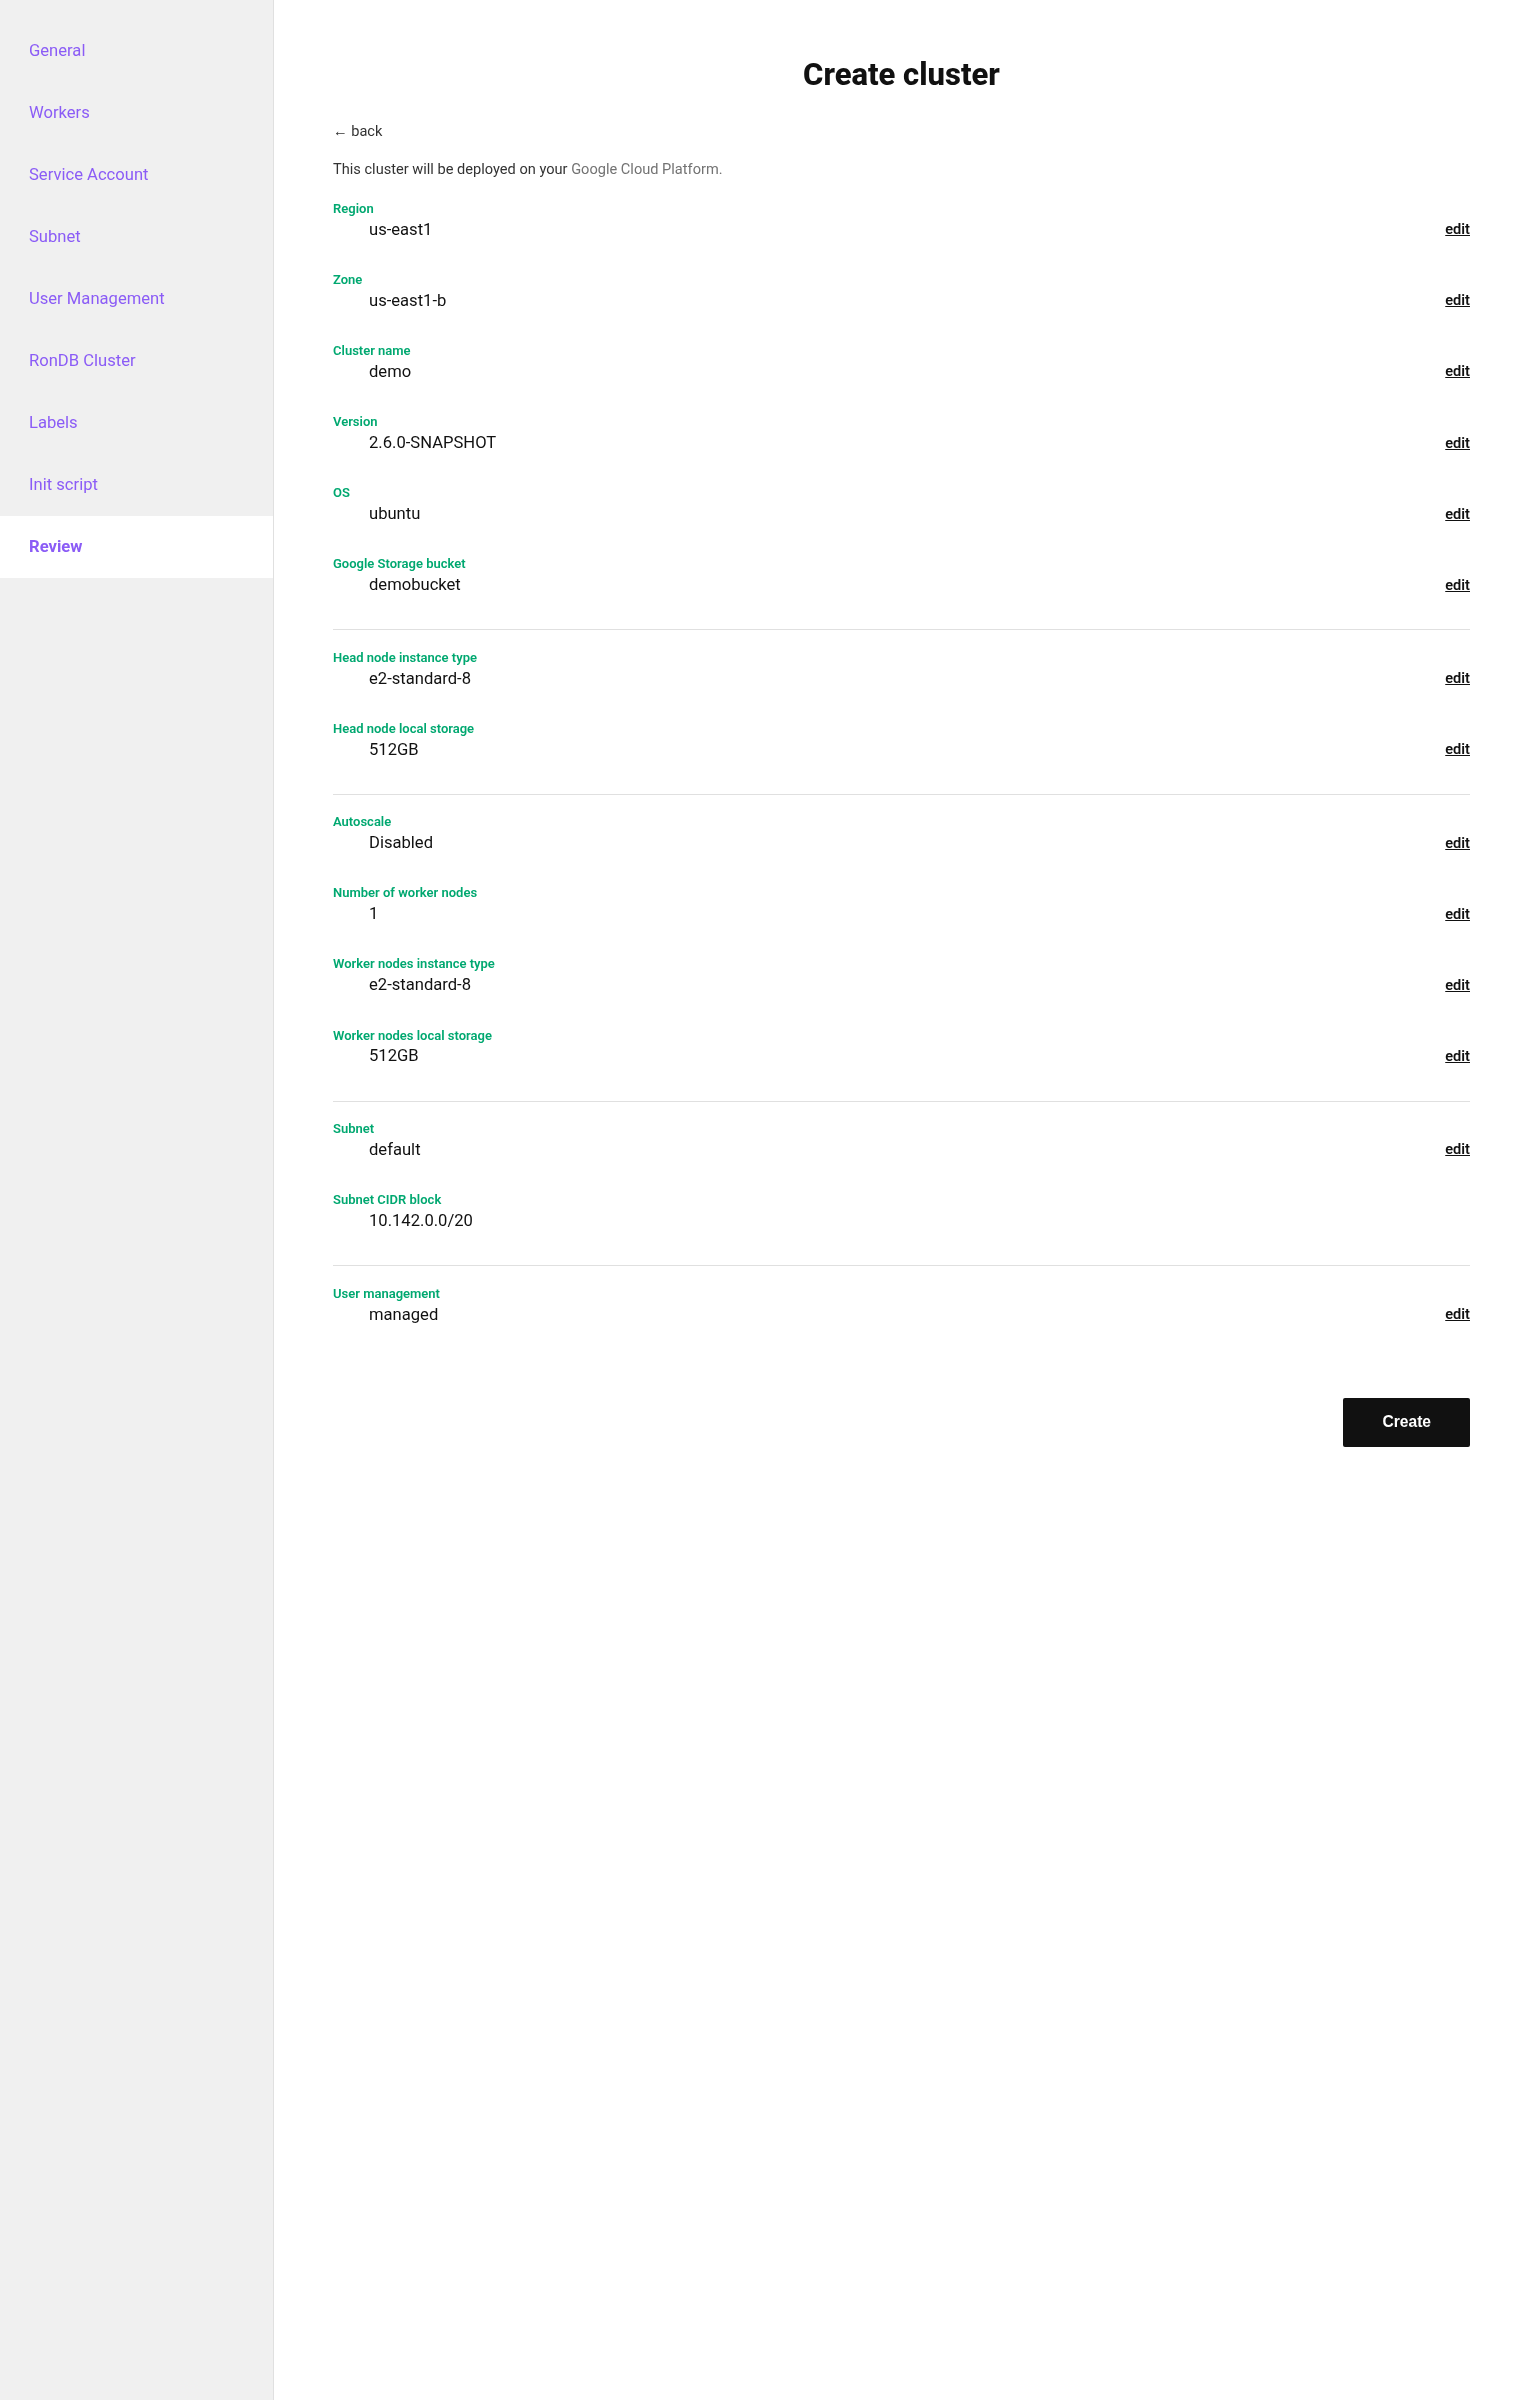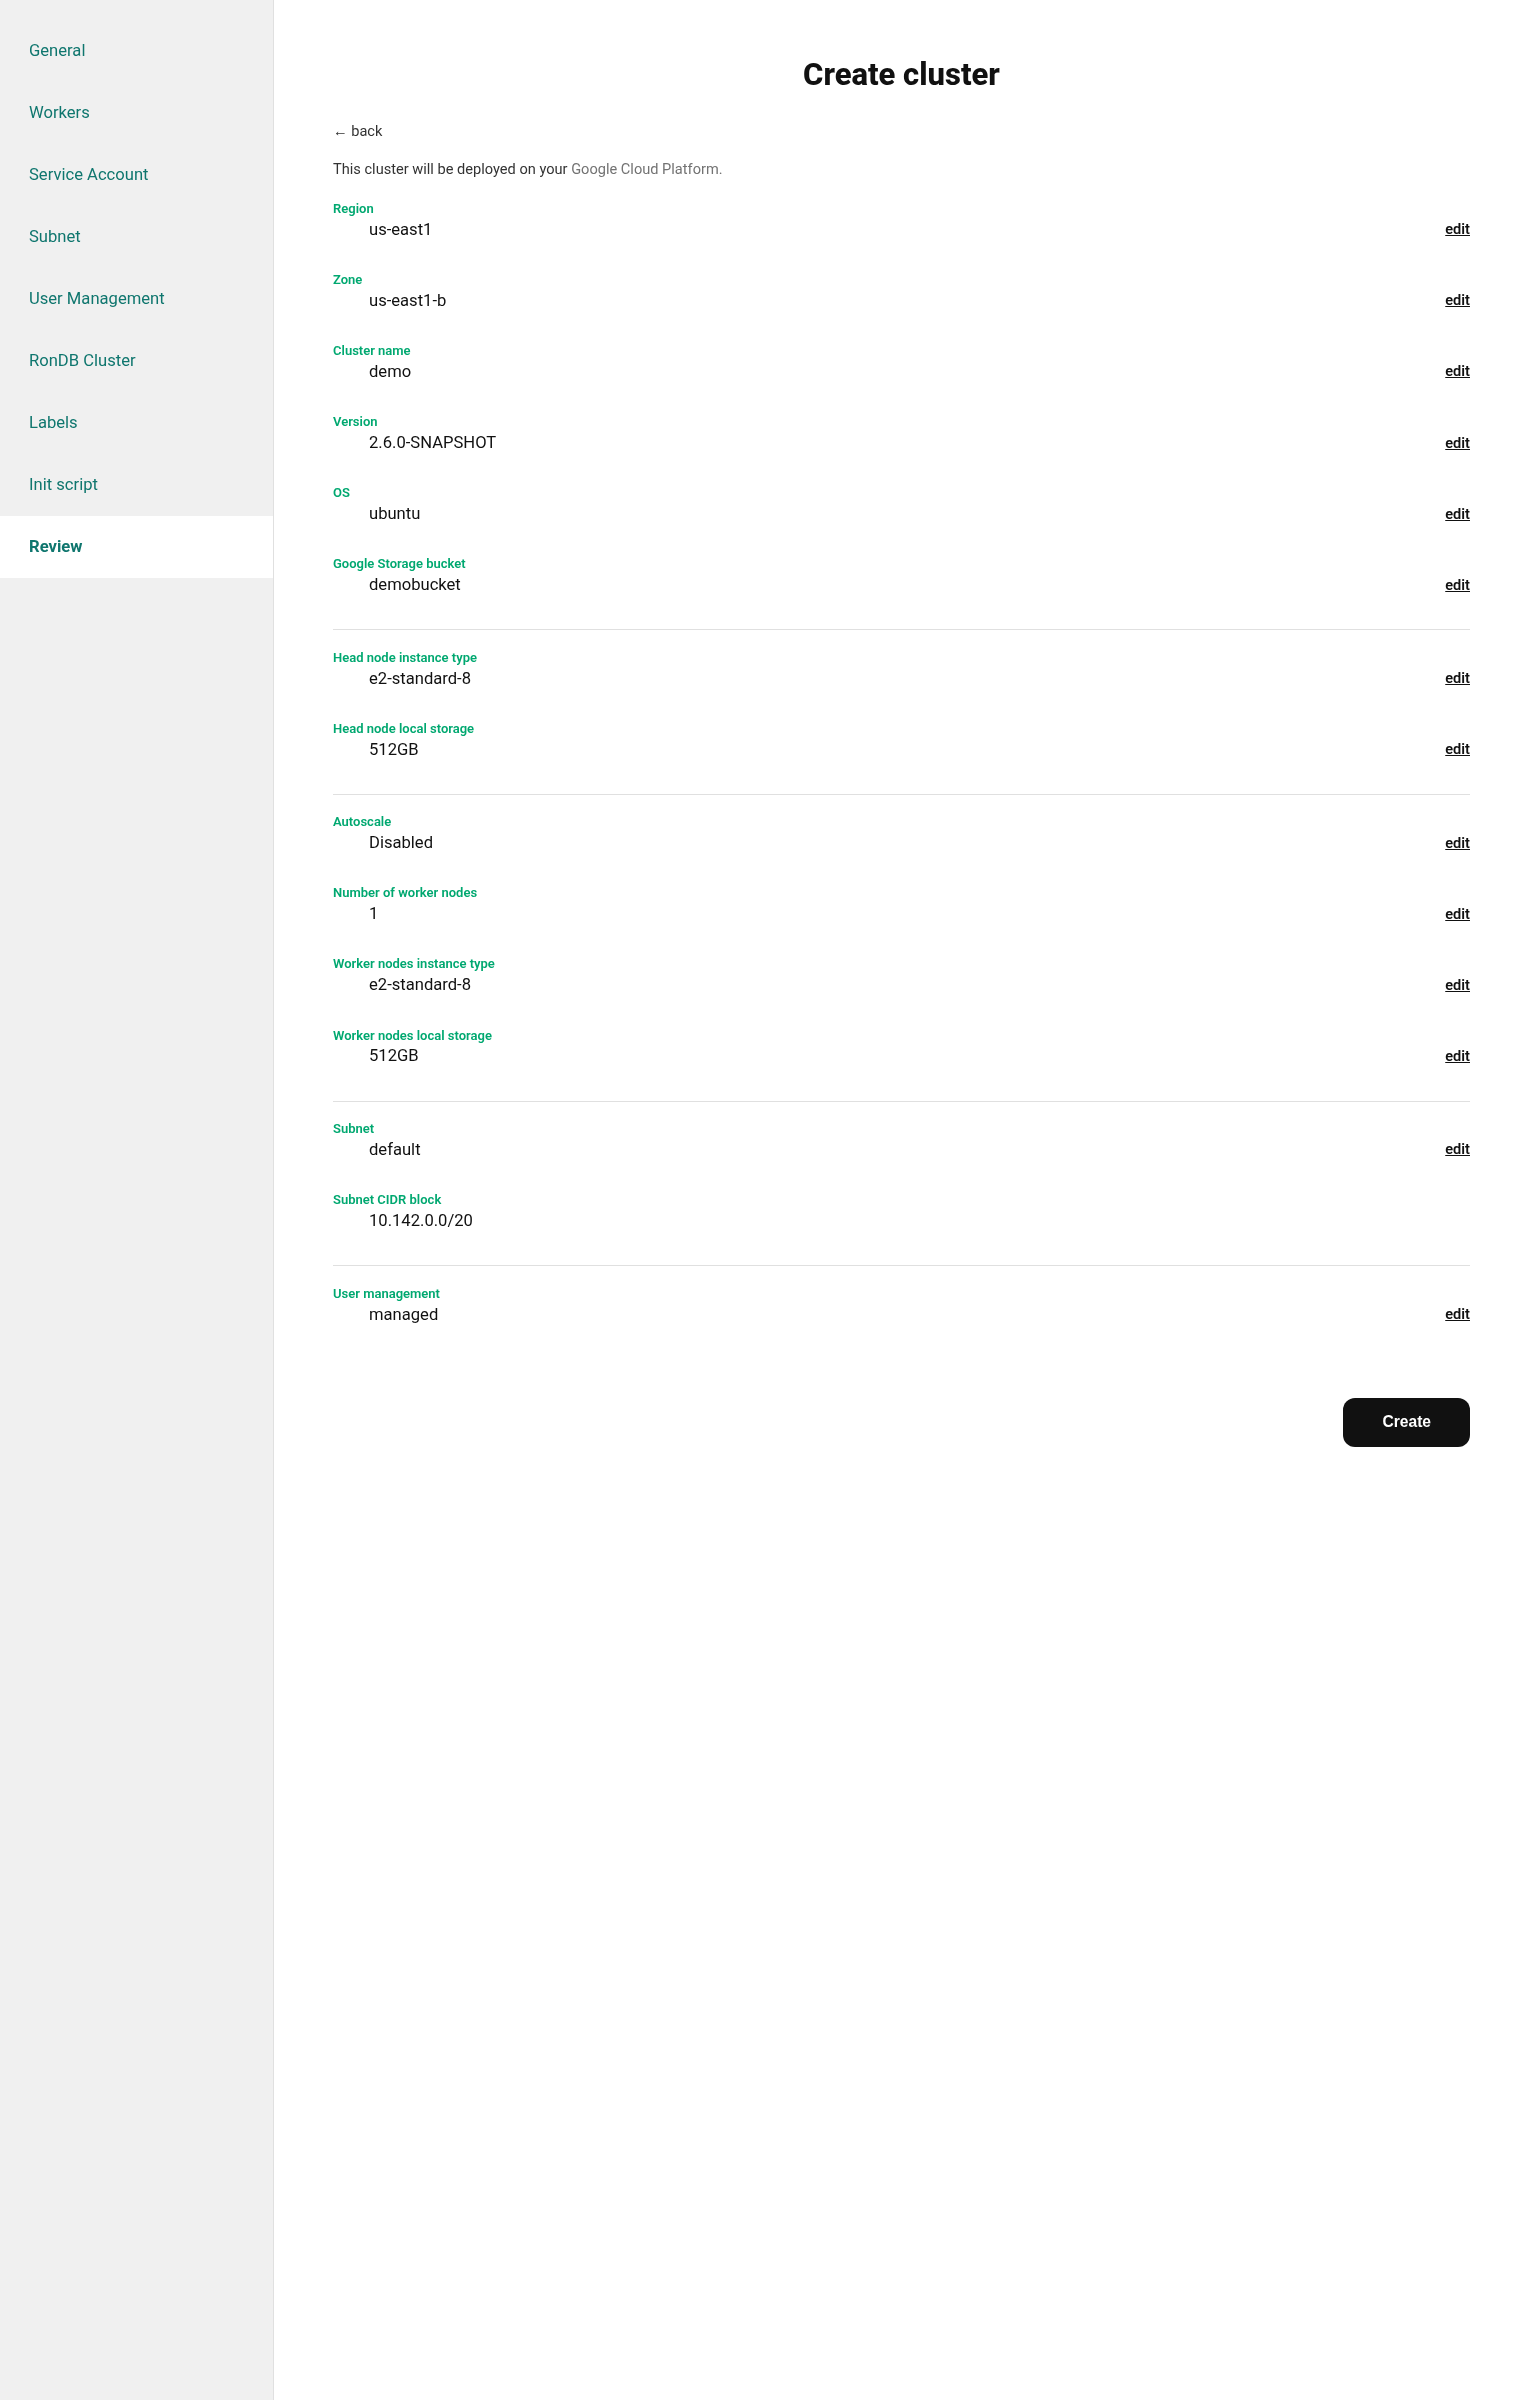--- a/index.html
+++ b/index.html
@@ -13,21 +13,21 @@
     .sidebar {
       width: 273px;
       background: #f0f0f0;
       padding: 19.5px 0;
       flex-shrink: 0;
     }
 
     .sidebar-item {
       padding: 21.5px 29px;
       font-size: 16.6px;
-      color: #0f766e;
+      color: #8b5cf6;
       cursor: pointer;
       background: transparent;
     }
 
     .sidebar-item.active {
       background: #ffffff;
       font-weight: 700;
     }
 
     .main-content {
@@ -118,21 +118,21 @@
     }
 
     .create-button {
       background: #111;
       color: #fff;
       border: none;
       padding: 15.6px 39px;
       font-size: 15.6px;
       font-weight: 600;
       cursor: pointer;
-      border-radius: 12px;
+      border-radius: 2px;
     }
   </style>
 </head>
 <body>
 
 <div class="sidebar">
   <div class="sidebar-item">
     <span>General</span>
   </div>
   <div class="sidebar-item">

